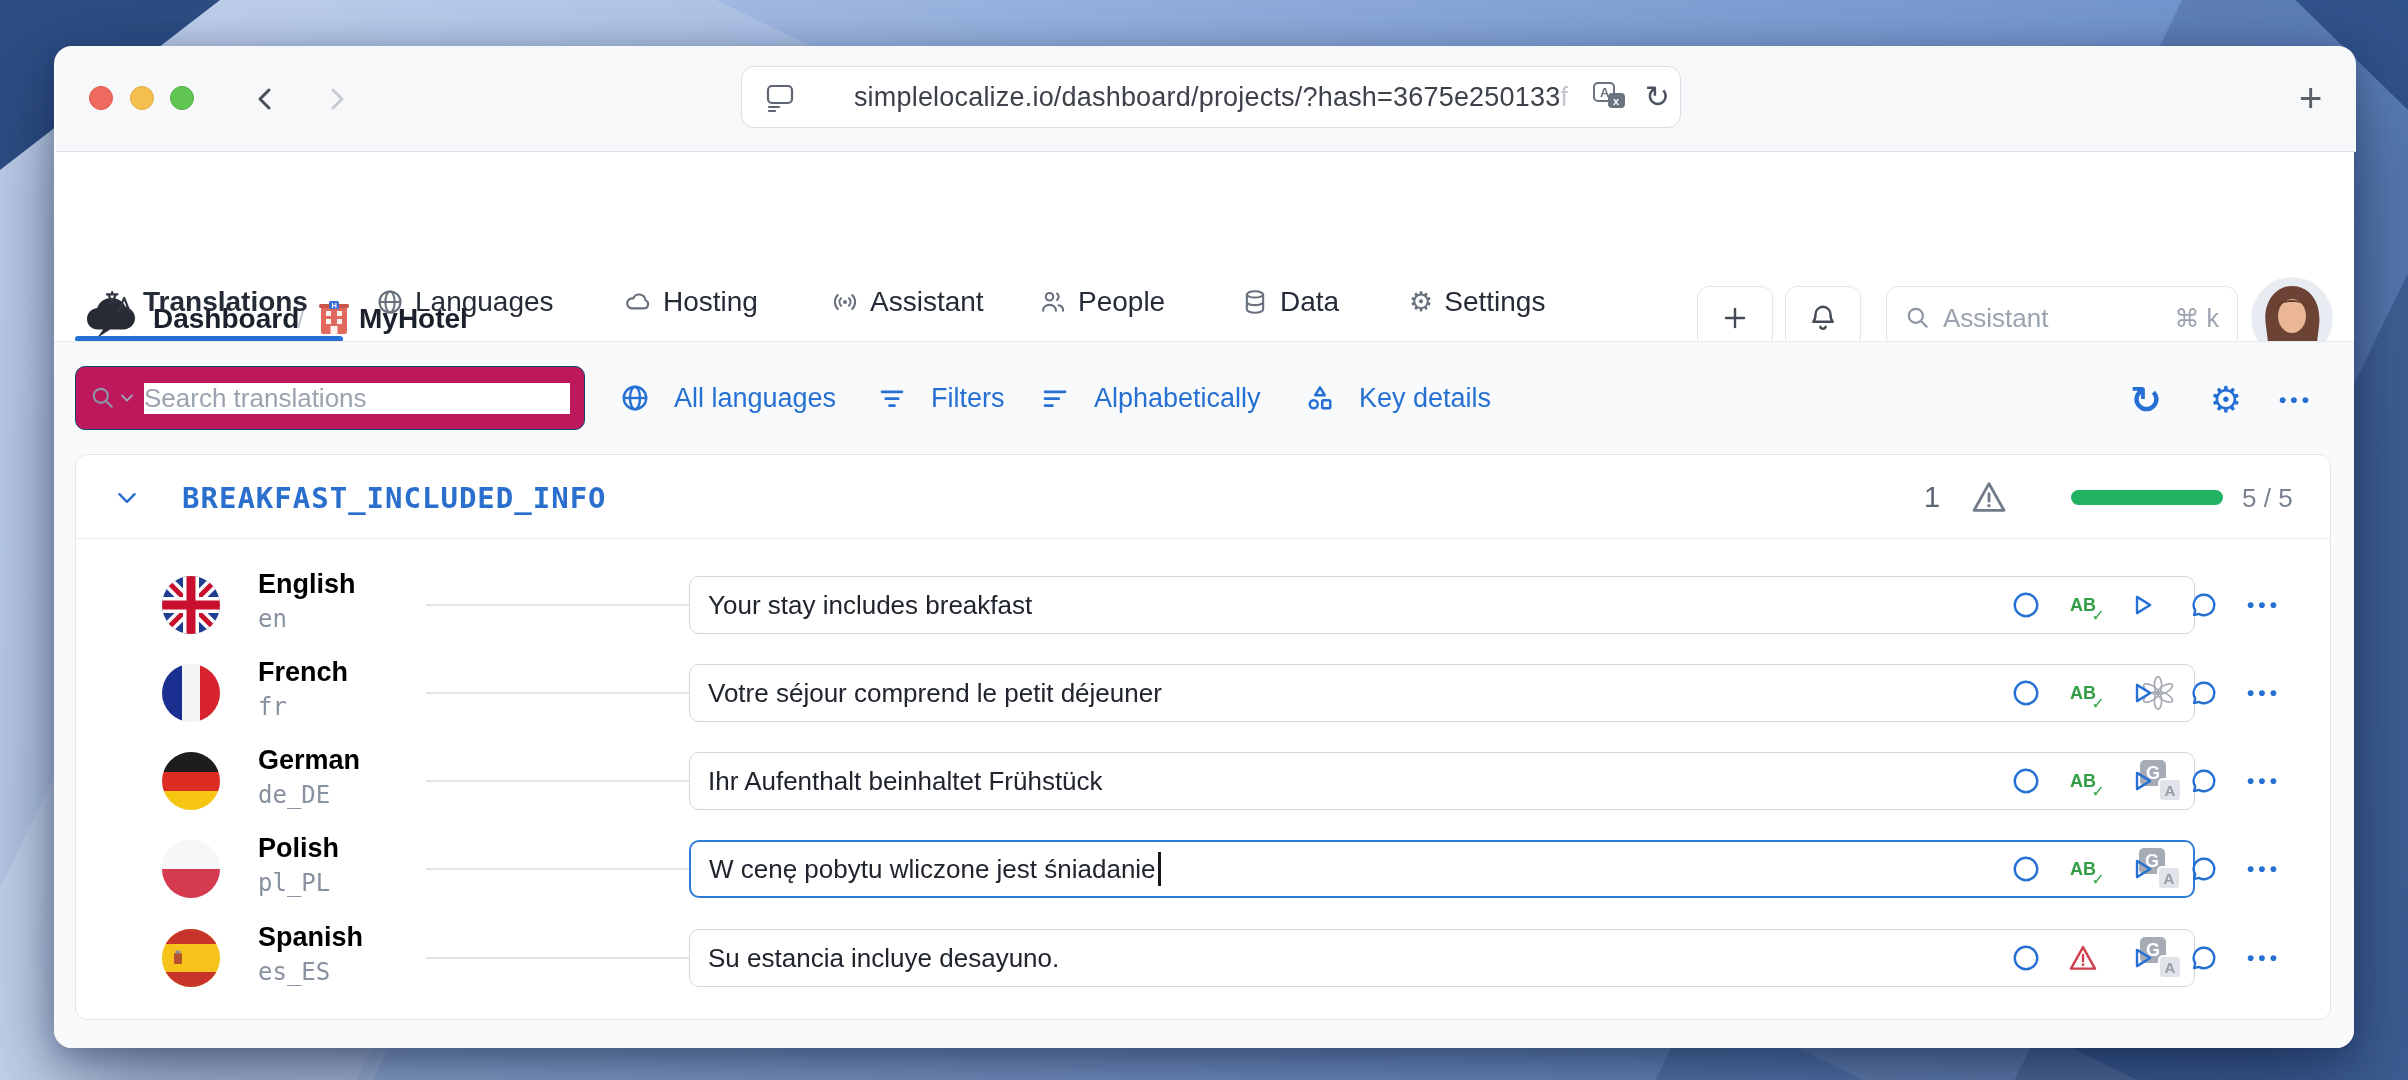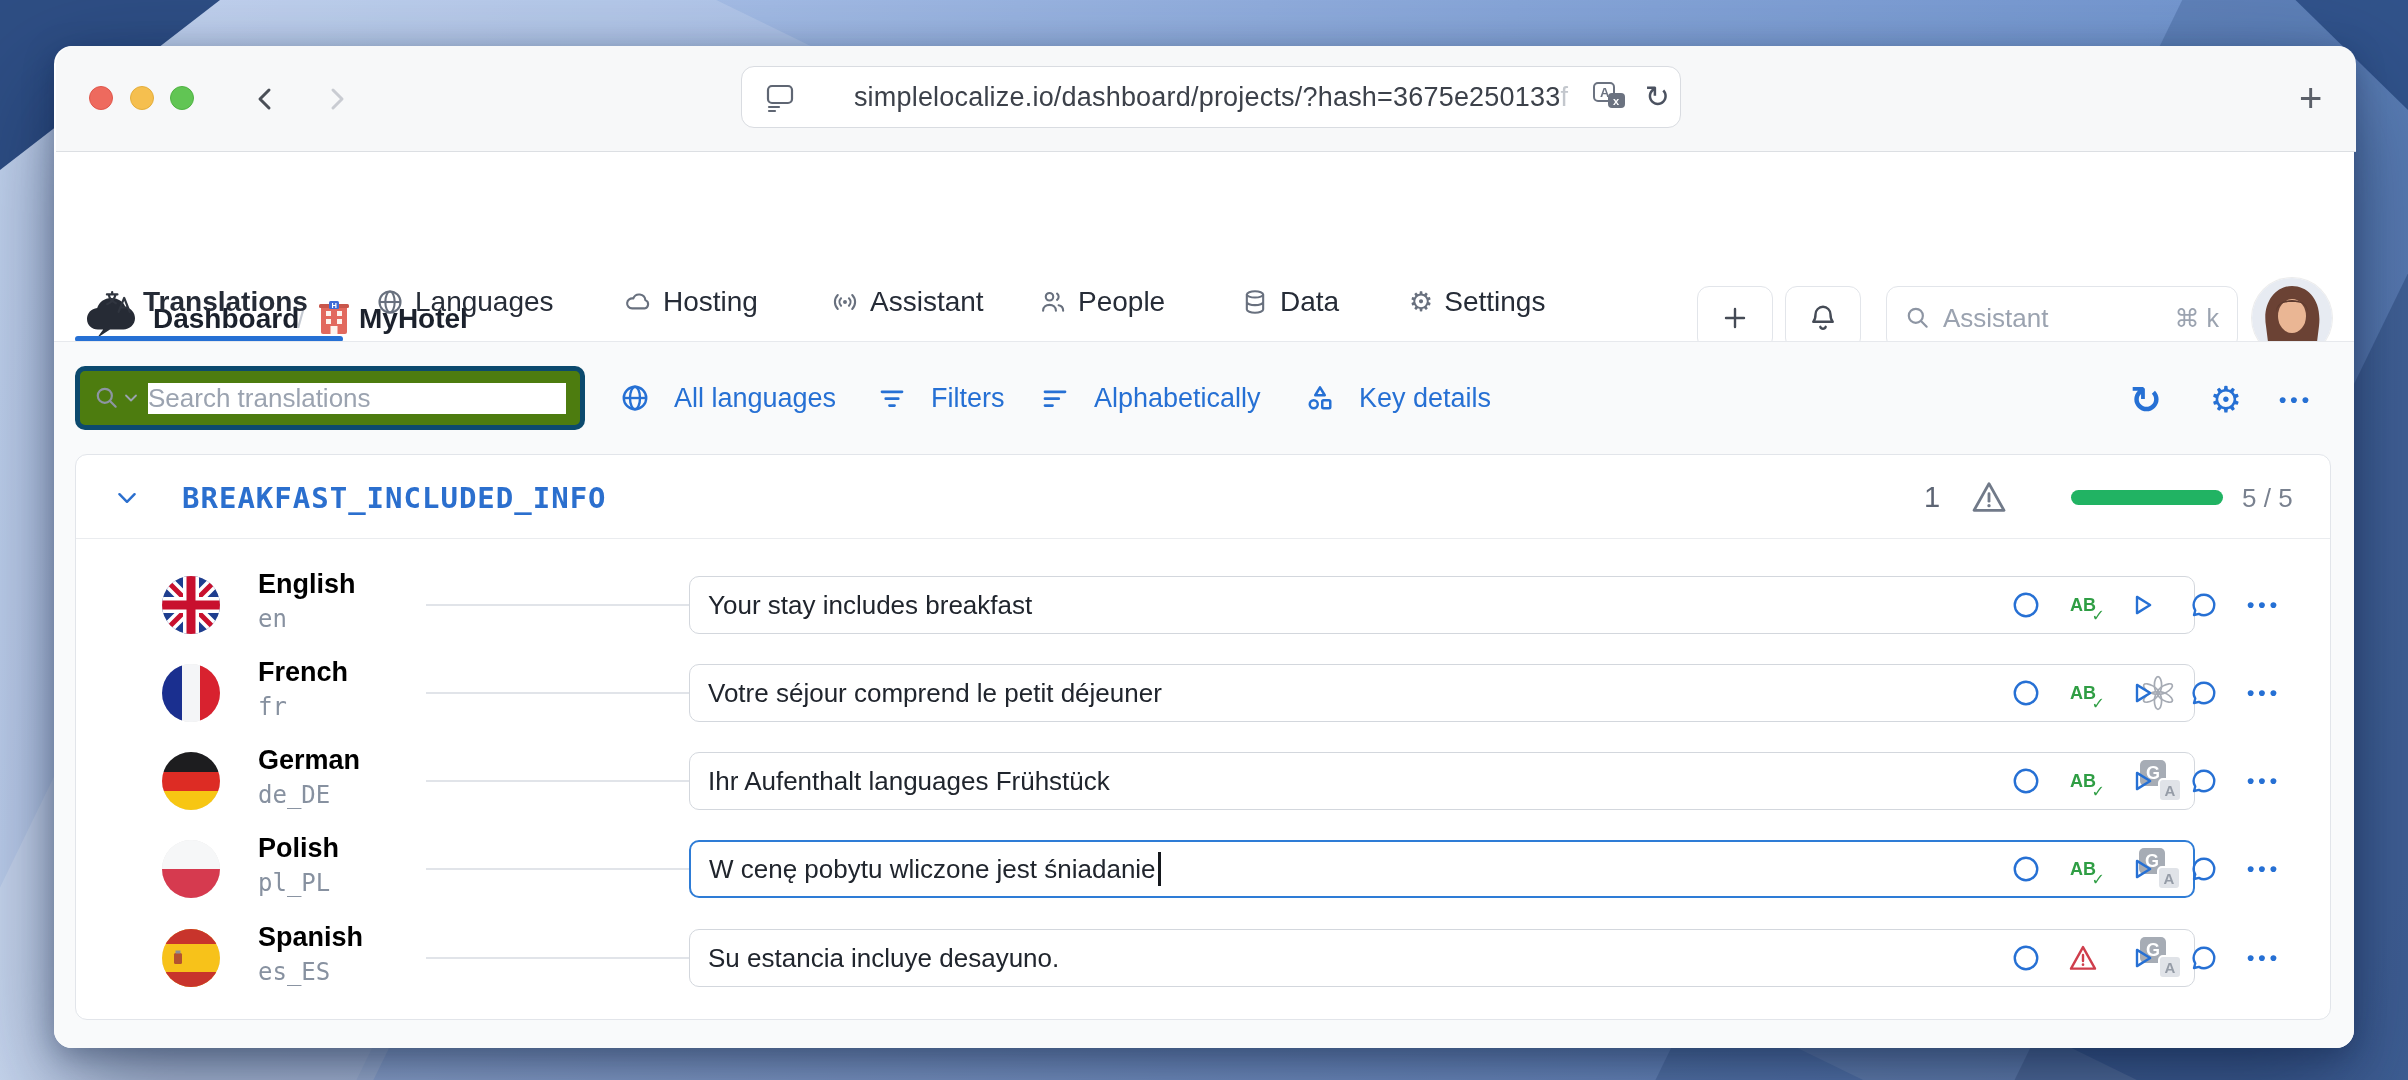--- a/index.html
+++ b/index.html
@@ -49,22 +49,22 @@
   .avatar{position:absolute;left:2198px;top:126px;width:80px;height:80px;border-radius:50%;overflow:hidden;
     box-shadow:0 0 0 1px rgba(0,0,0,.08);}
   
   .tabs-border{position:absolute;left:0;top:295px;width:100%;height:1px;background:#e7e9ed;}
   .tab{position:absolute;top:236px;height:40px;display:flex;align-items:center;gap:11px;cursor:pointer;}
   .tab .lbl{font-size:28px;color:#262c37;font-weight:500;white-space:nowrap;}
   .tab-underline{position:absolute;left:21px;top:290px;width:268px;height:6px;border-radius:3px;background:#2670d4;}
   
   .contentbg{position:absolute;left:0;top:296px;width:100%;height:706px;background:#f9fafb;border-radius:0 0 18px 18px;}
   
-  .searchbox{position:absolute;left:21px;top:320px;width:510px;height:64px;background:#4d7c0f;
-    border:5px solid #0c4a6e;border-radius:10px;display:flex;align-items:center;padding:0 14px;}
+  .searchbox{position:absolute;left:21px;top:320px;width:510px;height:64px;background:#be185d;
+    border:1px solid #0c4a6e;border-radius:10px;display:flex;align-items:center;padding:0 14px;}
   .searchbox input{border:none;outline:none;flex:1;font-size:26px;color:#3c414a;margin-left:10px;min-width:0;
     font-family:"Liberation Sans","DejaVu Sans",sans-serif;}
   .searchbox input::placeholder{color:#9ba3b0;}
   .bluelink{position:absolute;top:330px;height:44px;display:flex;align-items:center;gap:24px;cursor:pointer;}
   .bluelink .lbl{font-size:27px;color:#2670d4;font-weight:500;white-space:nowrap;}
   .tool-ico{position:absolute;top:334px;width:40px;height:40px;display:flex;align-items:center;
     justify-content:center;color:#2670d4;}
   .glyph-refresh{font-size:38px;line-height:38px;font-weight:700;}
   .glyph-gear{font-size:36px;line-height:38px;}
   .dots3{font-size:21px;letter-spacing:4px;font-weight:700;color:#2670d4;}
@@ -404,21 +404,21 @@
           <svg width="58" height="58" viewBox="0 0 58 58">
             <rect width="58" height="20" fill="#1d1d1f"></rect>
               <rect y="20" width="58" height="19" fill="#dd2c24"></rect>
               <rect y="39" width="58" height="19" fill="#f7c613"></rect>
           </svg>
         </div>
         <div class="lang-name">German</div>
         <div class="lang-code">de_DE</div>
         <div class="connector"></div>
         <div class="tinput">
-          <span>Ihr Aufenthalt languages Frühstück</span>
+          <span>Ihr Aufenthalt beinhaltet Frühstück</span>
           <span class="gicon">
             <span class="g-back">G</span>
               <span class="g-front">A</span>
           </span>
         </div>
         <div class="rowico" style="left:1934px">
           <svg width="30" height="30" viewBox="0 0 24 24">
               <circle cx="12" cy="12" r="9" fill="none" stroke="#2670d4" stroke-width="1.9"></circle>
             </svg>
         </div>

